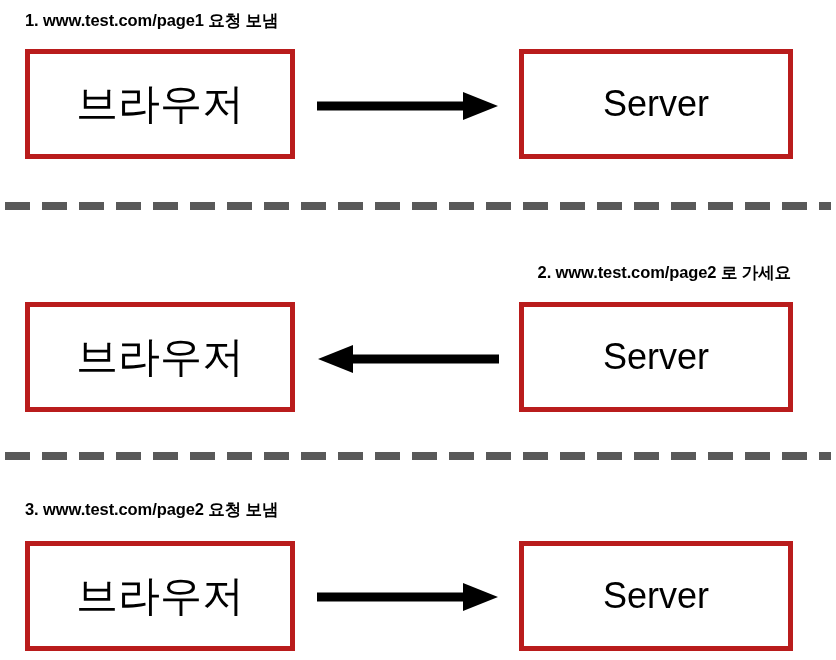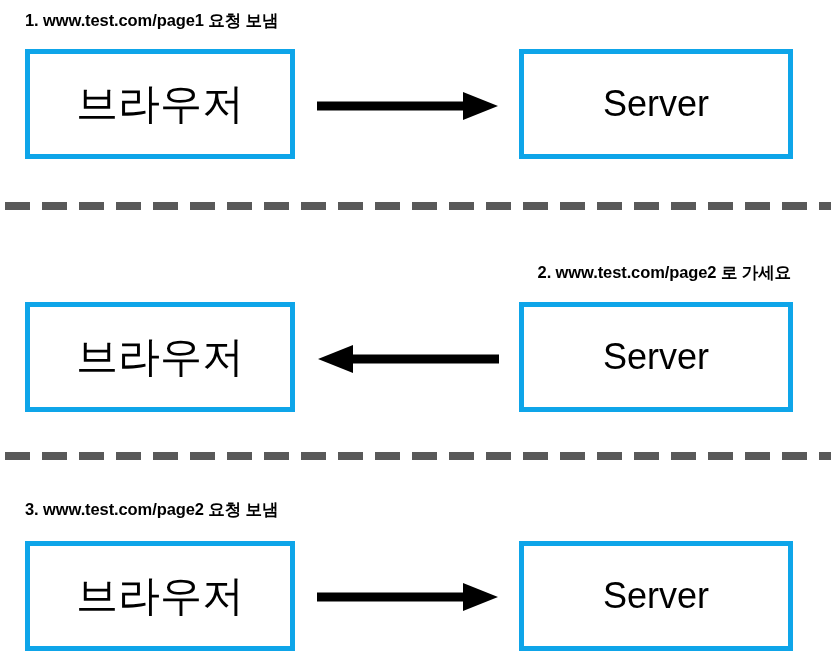--- a/index.html
+++ b/index.html
@@ -29,21 +29,21 @@
     color: #000000;
   }
   .caption-left  { left: 25px; }
   .caption-right { right: 45px; text-align: left; }
 
   
   .node {
     position: absolute;
     box-sizing: border-box;
     background: #ffffff;
-    border: 5px solid #0ea5e9;
+    border: 5px solid #b91c1c;
     display: flex;
     align-items: center;
     justify-content: center;
   }
   .node-label {
     font-size: 42px;
     font-weight: normal;
     line-height: 1;
     color: #000000;
     letter-spacing: 0px;

